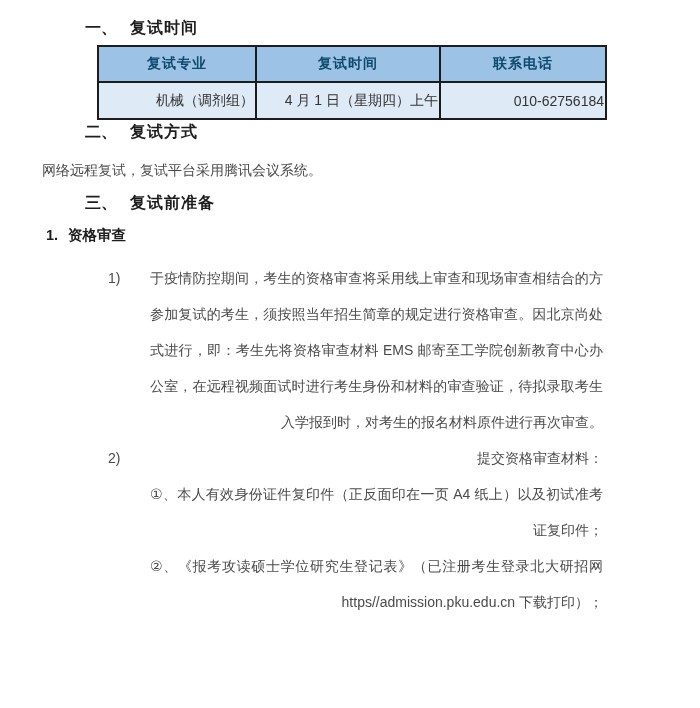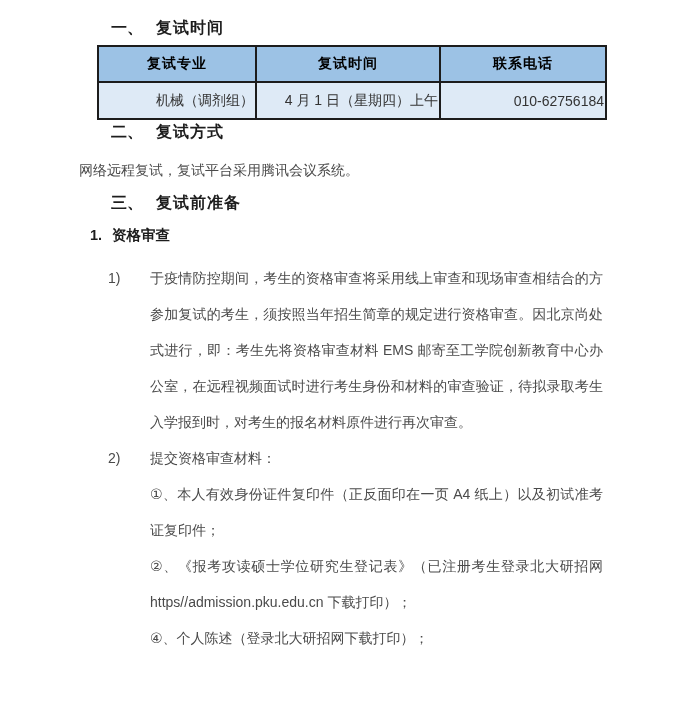--- a/index.html
+++ b/index.html
@@ -5,21 +5,21 @@
   html, body { margin: 0; padding: 0; background: #ffffff; }
   body {
     width: 700px; height: 708px;
     font-family: "Liberation Sans", "DejaVu Sans", sans-serif;
     overflow: hidden;
   }
   .page { position: relative; width: 700px; height: 708px; background: #ffffff; }
 
   
   .h-section {
-    padding-left: 111px;
+    padding-left: 85px;
     font-size: 16px; font-weight: bold; color: #1d1d1d;
     line-height: 24px; letter-spacing: 1px;
   }
   .h-section .hnum { display: inline-block; width: 45px; letter-spacing: 0; }
   .h1 { margin-top: 16px; }
   .h2 { }
   .h3 { margin-top: 3px; }
 
   
   table.schedule {
@@ -30,51 +30,51 @@
   }
   table.schedule col.c1 { width: 158px; }
   table.schedule col.c2 { width: 184px; }
   table.schedule col.c3 { width: 166px; }
   table.schedule th, table.schedule td {
     border: 2px solid #1c1c1c;
     text-align: center; vertical-align: middle;
     font-size: 14px;
   }
   table.schedule th {
-    background: #9cc2e5; color: #000000; font-weight: bold;
+    background: #9cc2e5; color: #0c4a6e; font-weight: bold;
     height: 32px; letter-spacing: 1px;
   }
   table.schedule td {
     background: #deeaf6; color: #333333; font-weight: normal;
     height: 33px;
     text-align: right;
   }
 
   
   .plain {
-    margin-top: 8px; padding-left: 79px;
+    margin-top: 8px; padding-left: 42px;
     font-size: 14px; color: #4a4a4a; line-height: 36px;
   }
 
   
   .subhead {
-    margin-top: 2px; padding-left: 90px;
+    margin-top: 2px; padding-left: 46px;
     font-size: 14.5px; font-weight: bold; color: #1d1d1d; line-height: 36px;
   }
   .subhead .snum { display: inline-block; width: 22px; }
 
   
   .item { position: relative; padding-left: 150px; padding-right: 97px; }
   .item .inum {
     position: absolute; left: 108px; top: 0;
     font-size: 14px; color: #4a4a4a; line-height: 36px;
   }
   .line {
     font-size: 14px; color: #4a4a4a; line-height: 36px;
-    text-align: left; white-space: nowrap;
+    text-align: right; white-space: nowrap;
   }
   .line.fill {
     white-space: normal;
     text-align: justify; text-align-last: justify;
   }
   .item1 { margin-top: 7px; }
 </style>
 </head>
 <body>
 
@@ -138,17 +138,14 @@
     <div class="line fill">①、本人有效身份证件复印件（正反面印在一页 A4 纸上）以及初试准考</div>
     <div class="line">证复印件；</div>
   </div>
 
   <div class="item">
     <div class="line fill">②、《报考攻读硕士学位研究生登记表》（已注册考生登录北大研招网</div>
     <div class="line">https//admission.pku.edu.cn 下载打印）；</div>
   </div>
 
 
-  <div class="item">
-    <div class="line">④、个人陈述（登录北大研招网下载打印）；</div>
-  </div>
 
 </div>
 
 </body></html>

